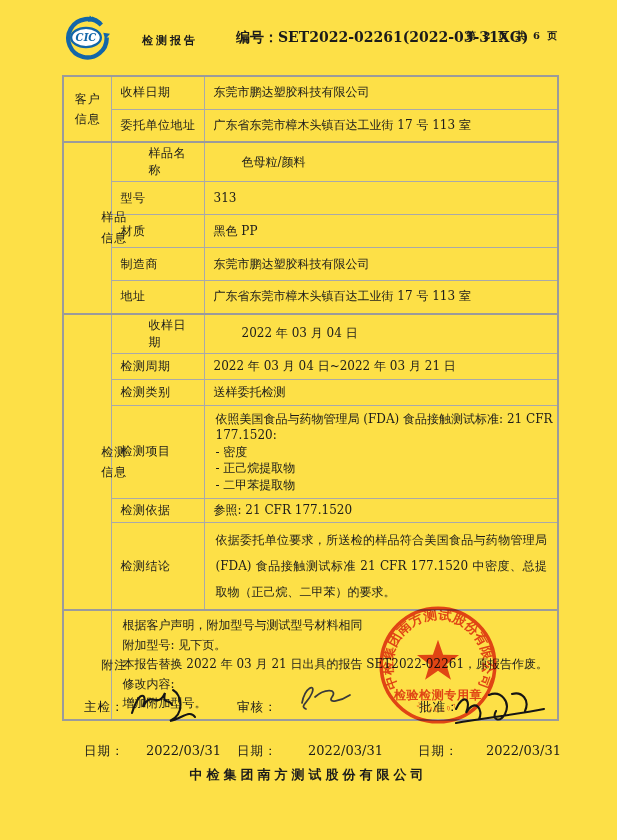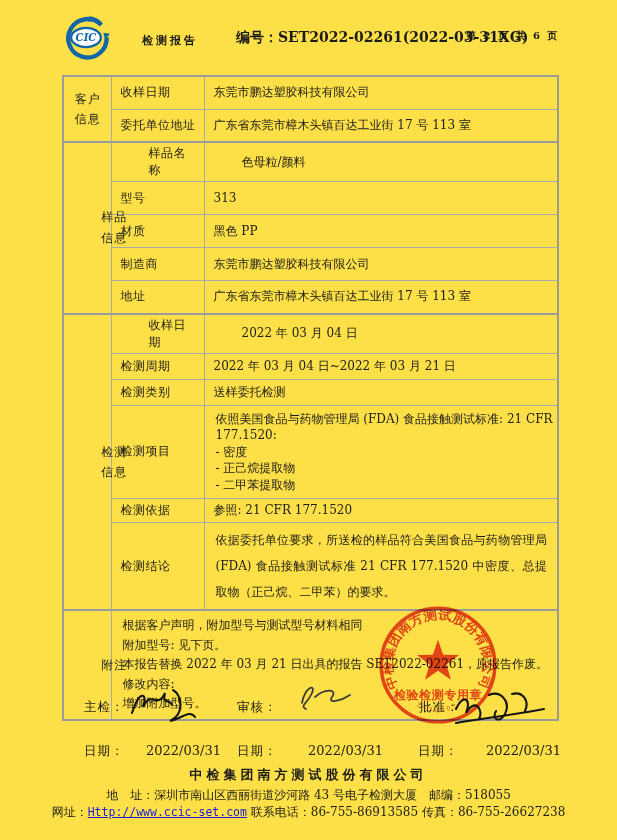--- a/index.html
+++ b/index.html
@@ -208,19 +208,14 @@
     <text font-size="12" fill="#de352c" font-weight="bold" font-family="'DejaVu Serif','Liberation Serif',serif">
       <textPath href="#stamp-arc" startOffset="1" textLength="180" lengthAdjust="spacingAndGlyphs">中检集团南方测试股份有限公司</textPath>
     </text>
     <text x="58" y="90" font-size="11.5" fill="#de352c" font-weight="bold" text-anchor="middle" letter-spacing="0.5" font-family="'DejaVu Serif','Liberation Serif',serif">检验检测专用章</text>
     <text font-size="5.5" fill="#de352c" font-family="'DejaVu Serif','Liberation Serif',serif">
       <textPath href="#stamp-arc-bottom" startOffset="8" textLength="40">2530207</textPath>
     </text>
   </svg>
 
   <div class="ft-company">中检集团南方测试股份有限公司</div>
-  <div class="ft-line ft-addr">地　址：深圳市南山区西丽街道沙河路 43 号电子检测大厦　邮编：518055</div>
-  <div class="ft-line ft-web">
-    <span>网址：</span><span class="url">Http://www.ccic-set.com</span>
-    <span>联系电话：86-755-86913585 传真：86-755-26627238</span>
-  </div>
 
 </div>
 
 </body></html>

